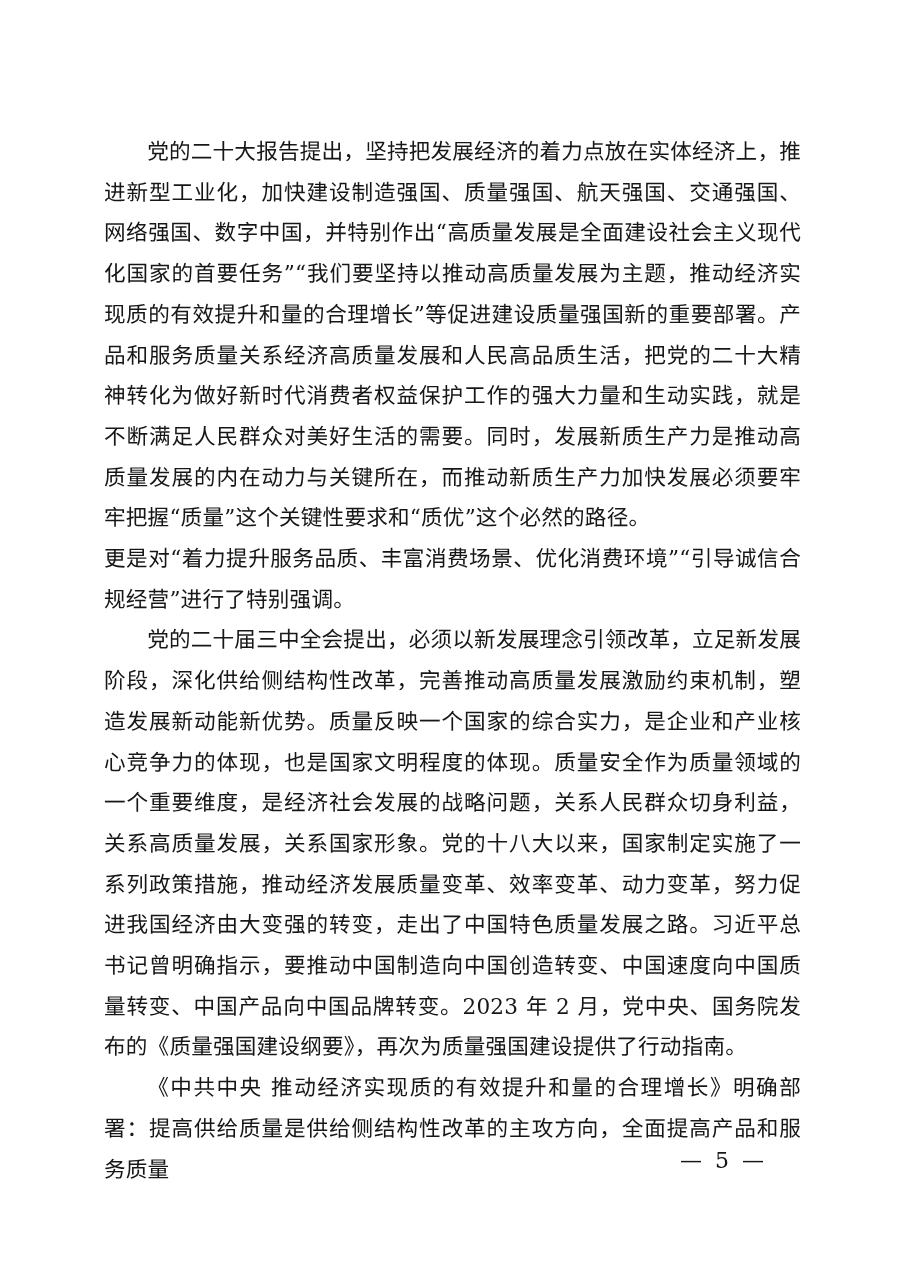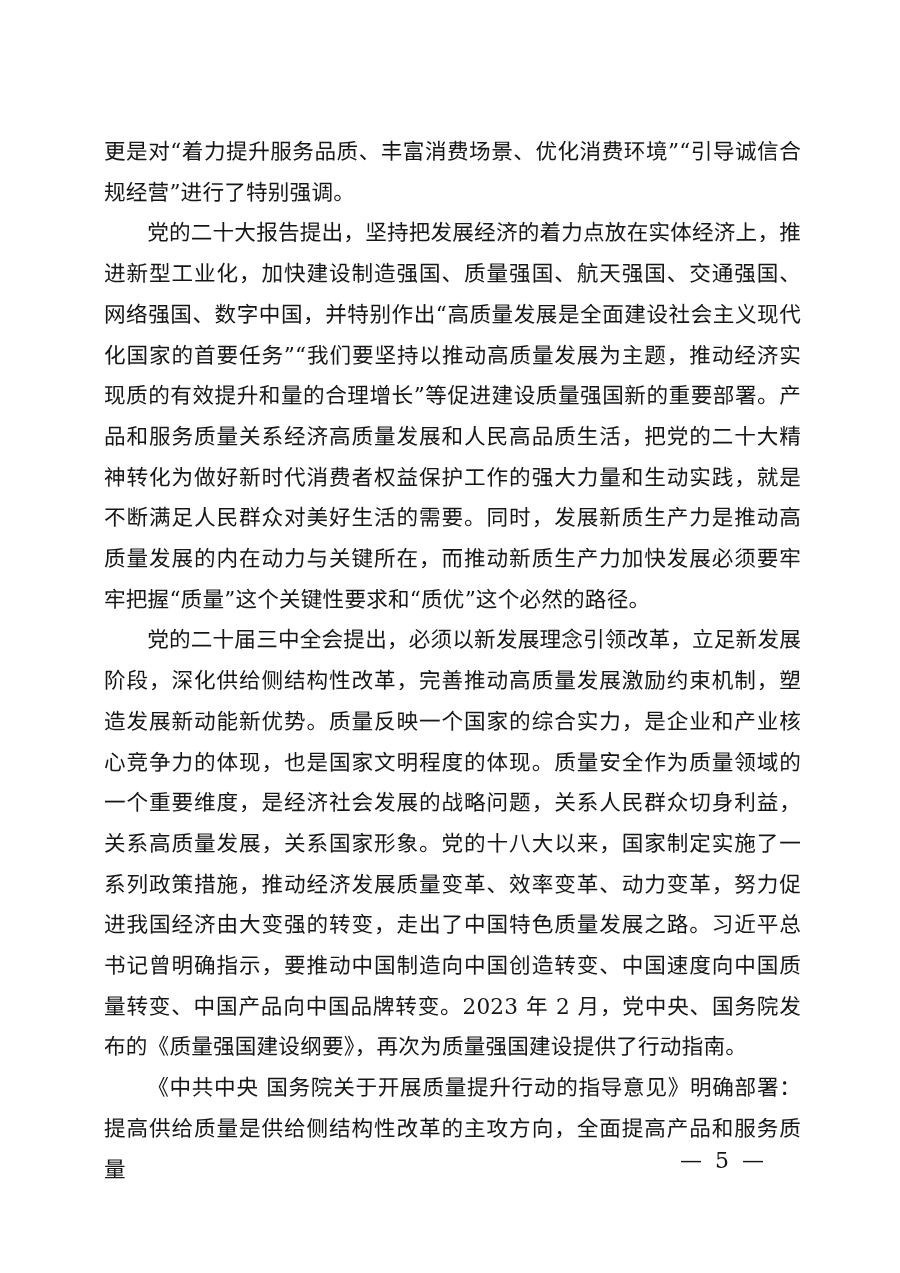--- a/index.html
+++ b/index.html
@@ -46,19 +46,19 @@
     letter-spacing: 3px;
     color: #161616;
     white-space: nowrap;
   }
 </style>
 </head>
 <body>
 
 <div class="sheet">
   <div class="textblock">
+      <p class="para indent">党的二十大报告提出，坚持把发展经济的着力点放在实体经济上，推进新型工业化，加快建设制造强国、质量强国、航天强国、交通强国、网络强国、数字中国，并特别作出“高质量发展是全面建设社会主义现代化国家的首要任务”“我们要坚持以推动高质量发展为主题，推动经济实现质的有效提升和量的合理增长”等促进建设质量强国新的重要部署。产品和服务质量关系经济高质量发展和人民高品质生活，把党的二十大精神转化为做好新时代消费者权益保护工作的强大力量和生动实践，就是不断满足人民群众对美好生活的需要。同时，发展新质生产力是推动高质量发展的内在动力与关键所在，而推动新质生产力加快发展必须要牢牢把握“质量”这个关键性要求和“质优”这个必然的路径。</p>
       <p class="para">更是对“着力提升服务品质、丰富消费场景、优化消费环境”“引导诚信合规经营”进行了特别强调。</p>
-      <p class="para indent">党的二十大报告提出，坚持把发展经济的着力点放在实体经济上，推进新型工业化，加快建设制造强国、质量强国、航天强国、交通强国、网络强国、数字中国，并特别作出“高质量发展是全面建设社会主义现代化国家的首要任务”“我们要坚持以推动高质量发展为主题，推动经济实现质的有效提升和量的合理增长”等促进建设质量强国新的重要部署。产品和服务质量关系经济高质量发展和人民高品质生活，把党的二十大精神转化为做好新时代消费者权益保护工作的强大力量和生动实践，就是不断满足人民群众对美好生活的需要。同时，发展新质生产力是推动高质量发展的内在动力与关键所在，而推动新质生产力加快发展必须要牢牢把握“质量”这个关键性要求和“质优”这个必然的路径。</p>
       <p class="para indent">党的二十届三中全会提出，必须以新发展理念引领改革，立足新发展阶段，深化供给侧结构性改革，完善推动高质量发展激励约束机制，塑造发展新动能新优势。质量反映一个国家的综合实力，是企业和产业核心竞争力的体现，也是国家文明程度的体现。质量安全作为质量领域的一个重要维度，是经济社会发展的战略问题，关系人民群众切身利益，关系高质量发展，关系国家形象。党的十八大以来，国家制定实施了一系列政策措施，推动经济发展质量变革、效率变革、动力变革，努力促进我国经济由大变强的转变，走出了中国特色质量发展之路。习近平总书记曾明确指示，要推动中国制造向中国创造转变、中国速度向中国质量转变、中国产品向中国品牌转变。2023 年 2 月，党中央、国务院发布的《质量强国建设纲要》，再次为质量强国建设提供了行动指南。</p>
-      <p class="para indent">《中共中央 国务院关于开展质量提升行动的指导意见》明确部署：提高供给质量是供给侧结构性改革的主攻方向，全面提高产品和服务质量</p>
+      <p class="para indent">《中共中央 推动经济实现质的有效提升和量的合理增长》明确部署：提高供给质量是供给侧结构性改革的主攻方向，全面提高产品和服务质量</p>
     </div>
   <div class="pagenum">— 5 —</div>
 </div>
 
 </body></html>

